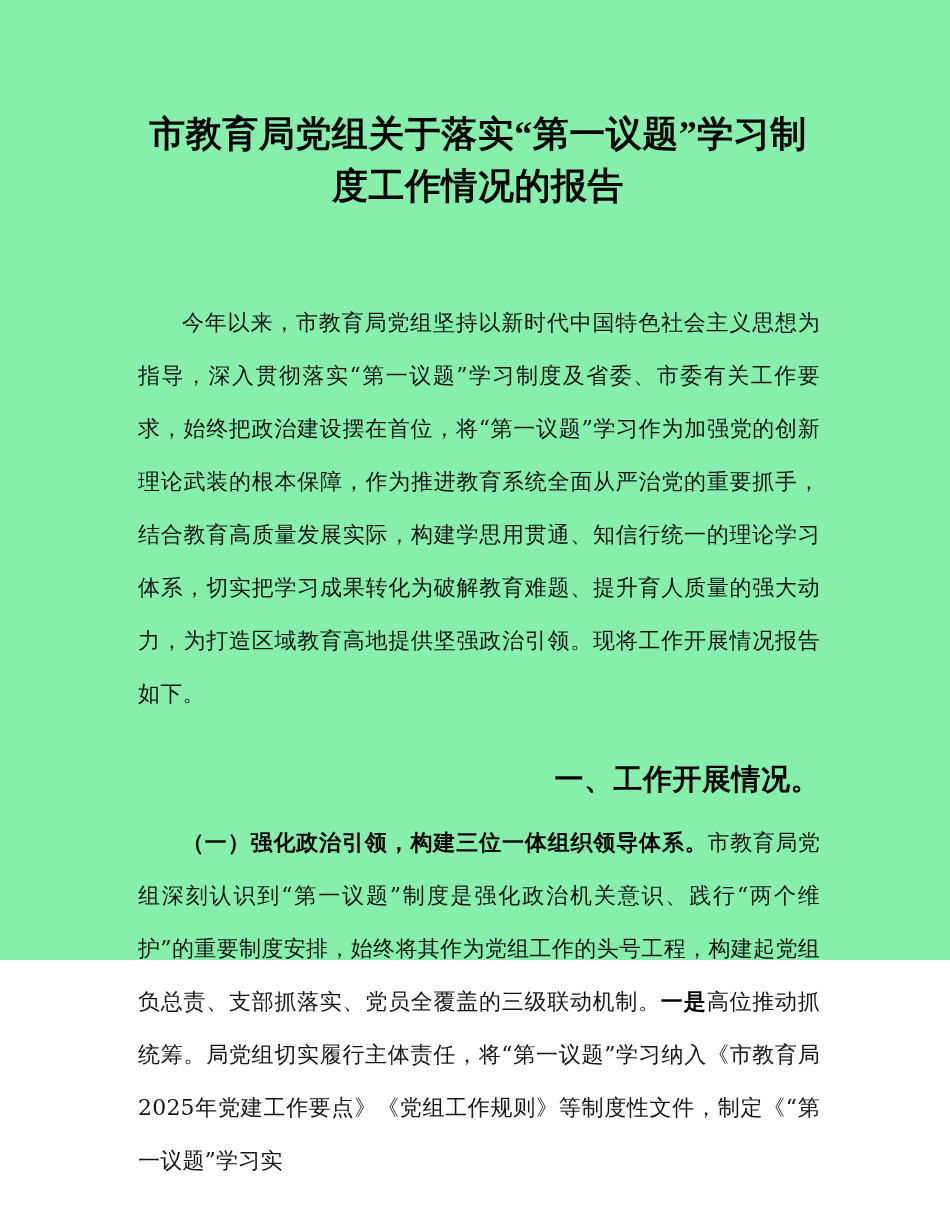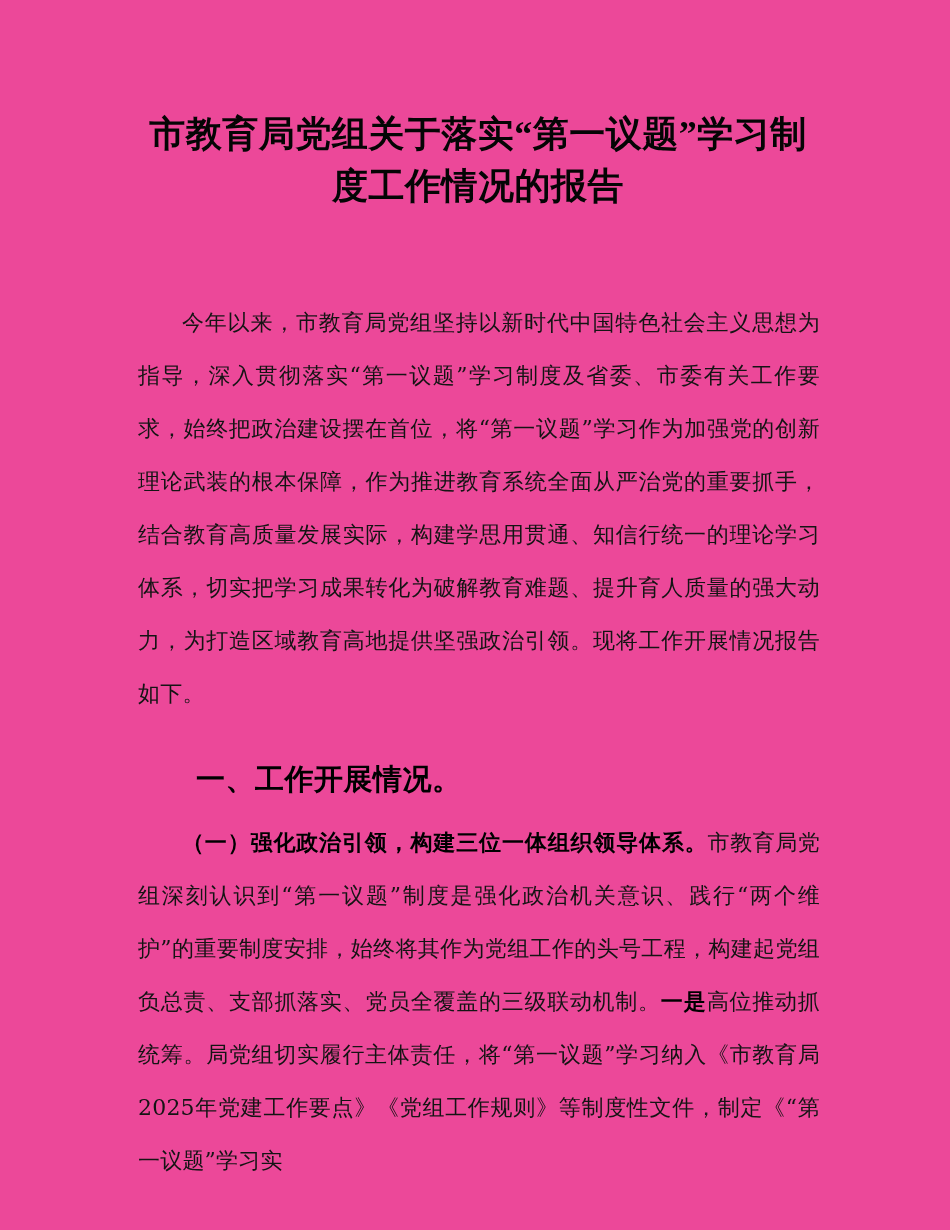--- a/index.html
+++ b/index.html
@@ -11,22 +11,22 @@
     width: 950px;
     height: 1230px;
     overflow: hidden;
     font-family: "Liberation Serif", "DejaVu Serif", serif;
     color: #000000;
   }
 
   #page {
     position: relative;
     width: 950px;
-    height: 1230px;
-    background: #ec4899;
+    height: 960px;
+    background: #86efac;
     box-sizing: border-box;
   }
 
   
   .doc-title {
     position: absolute;
     left: 138px;
     top: 108px;
     width: 680px;
     text-align: center;
@@ -62,20 +62,21 @@
 
   .section-heading {
     font-family: "Liberation Sans", "DejaVu Sans", sans-serif;
     font-size: 29px;
     line-height: 53px;
     font-weight: 700;
     text-indent: 2em;
     margin: 0;
     color: #000000;
     letter-spacing: 0.5px;
+    text-align: right;
   }
 
   .gap {
     height: 33px;
   }
   .gap-small {
     height: 10px;
   }
 
   .hei {

